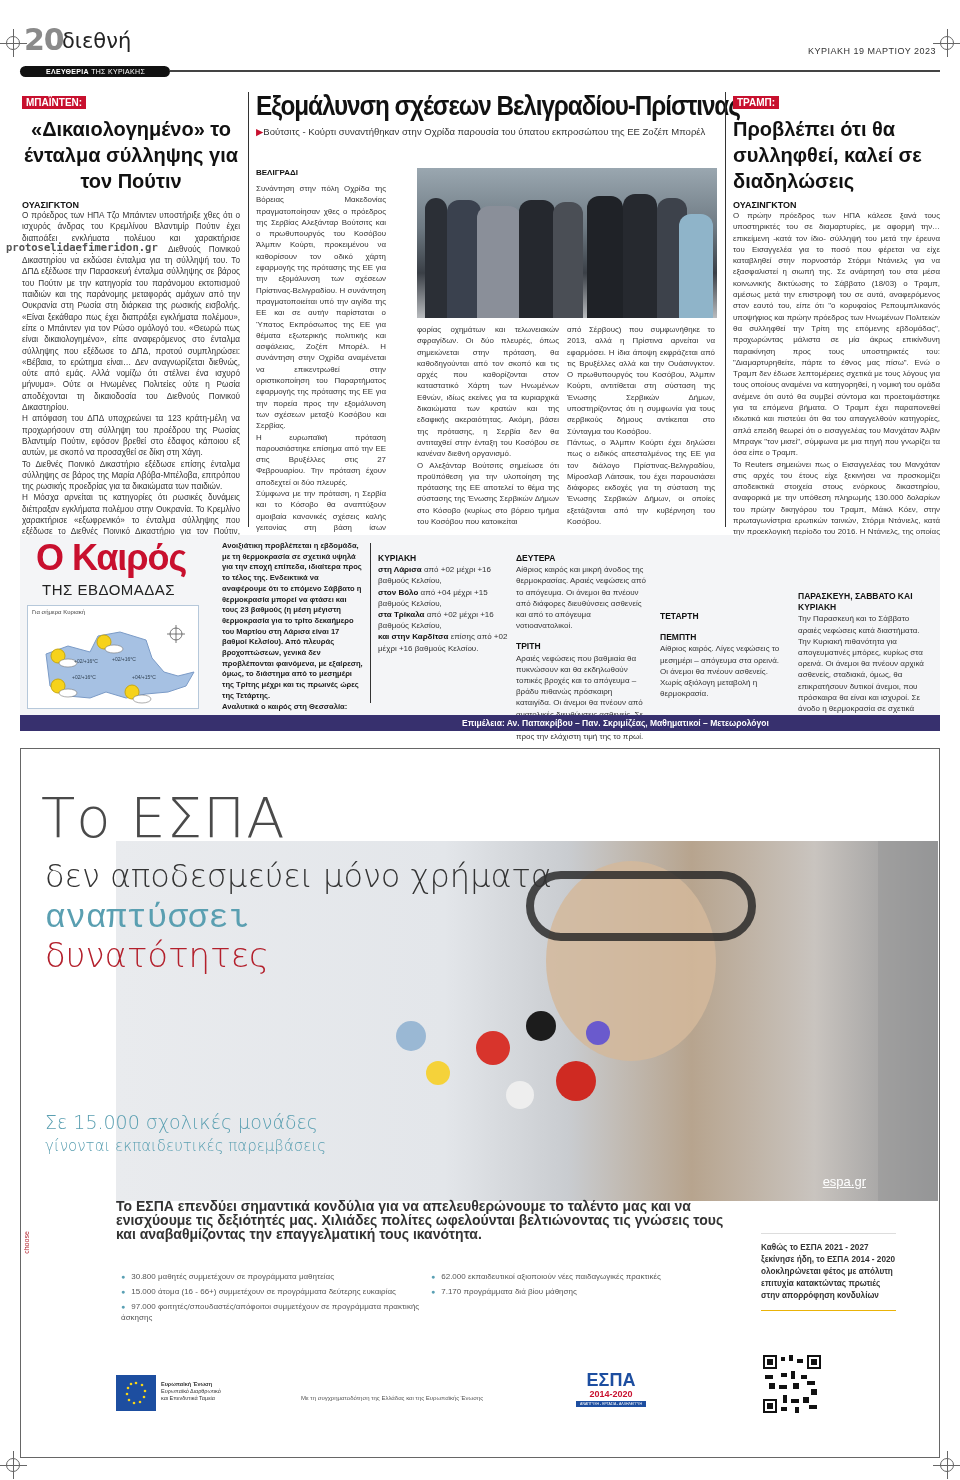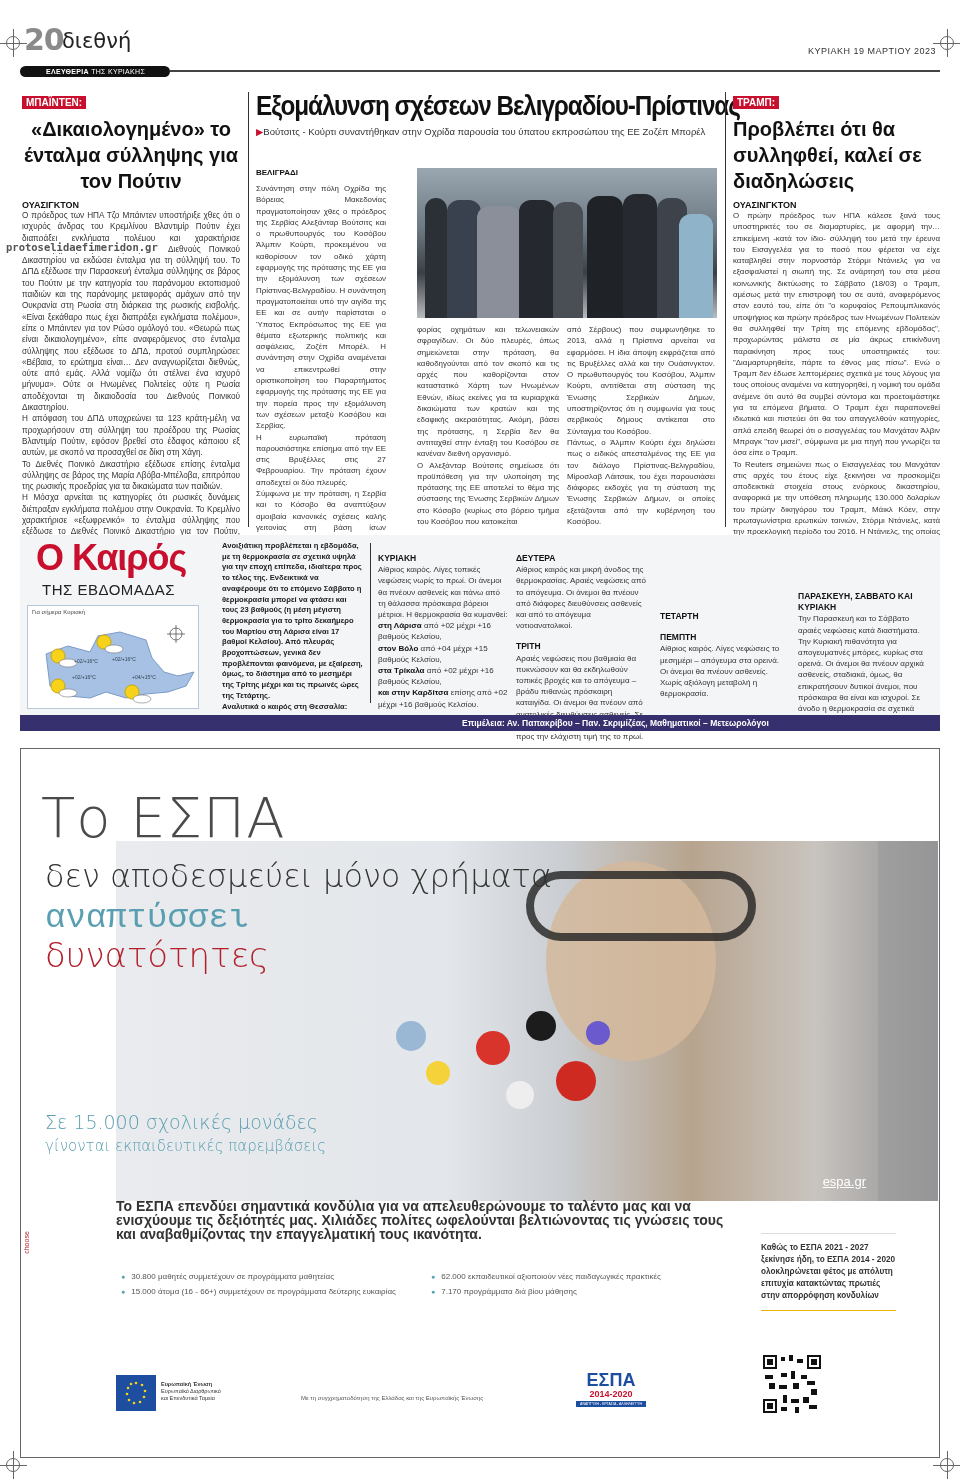--- a/index.html
+++ b/index.html
@@ -141,21 +141,20 @@
     <div style="position:absolute;left:44px;top:68px;font-size:5px;color:#345;">+02/+16°C</div>
     <div style="position:absolute;left:104px;top:68px;font-size:5px;color:#345;">+04/+15°C</div>
   </div>
   <div class="abs wcol" style="left:202px;top:6px;width:142px;font-weight:bold;color:#222;font-size:7.6px;line-height:10.7px;">
     <p>Ανοιξιάτικη προβλέπεται η εβδομάδα, με τη θερμοκρασία σε σχετικά υψηλά για την εποχή επίπεδα, ιδιαίτερα προς το τέλος της. Ενδεικτικά να αναφέρουμε ότι το επόμενο Σάββατο η θερμοκρασία μπορεί να φτάσει και τους 23 βαθμούς (η μέση μέγιστη θερμοκρασία για το τρίτο δεκαήμερο του Μαρτίου στη Λάρισα είναι 17 βαθμοί Κελσίου). Από πλευράς βροχοπτώσεων, γενικά δεν προβλέπονται φαινόμενα, με εξαίρεση, όμως, το διάστημα από το μεσημέρι της Τρίτης μέχρι και τις πρωινές ώρες της Τετάρτης.</p>
     <p>Αναλυτικά ο καιρός στη Θεσσαλία:</p>
   </div>
   <div class="abs vline" style="left:350px;top:8px;height:160px;"></div>
   <div class="abs wcol" style="left:358px;top:2px;width:130px;">
     <h4>ΚΥΡΙΑΚΗ</h4>
-    <p>Αίθριος καιρός. Λίγες τοπικές νεφώσεις νωρίς το πρωί. Οι άνεμοι θα πνέουν ασθενείς και πάνω από τη θάλασσα πρόσκαιρα βόρειοι μέτριοι. Η θερμοκρασία θα κυμανθεί:</p>
     <p><b>στη Λάρισα</b> <span>από +02 μέχρι +16 βαθμούς Κελσίου,</span></p>
     <p><b>στον Βόλο</b> <span>από +04 μέχρι +15 βαθμούς Κελσίου,</span></p>
     <p><b>στα Τρίκαλα</b> <span>από +02 μέχρι +16 βαθμούς Κελσίου,</span></p>
     <p><b>και στην Καρδίτσα</b> <span>επίσης από +02 μέχρι +16 βαθμούς Κελσίου.</span></p>
   </div>
   <div class="abs wcol" style="left:496px;top:2px;width:130px;">
     <h4>ΔΕΥΤΕΡΑ</h4>
     <p>Αίθριος καιρός και μικρή άνοδος της θερμοκρασίας. Αραιές νεφώσεις από το απόγευμα. Οι άνεμοι θα πνέουν από διάφορες διευθύνσεις ασθενείς και από το απόγευμα νοτιοανατολικοί.</p>
     <h4 style="margin-top:10px;">ΤΡΙΤΗ</h4>
     <p>Αραιές νεφώσεις που βαθμιαία θα πυκνώσουν και θα εκδηλωθούν τοπικές βροχές και το απόγευμα – βράδυ πιθανώς πρόσκαιρη καταιγίδα. Οι άνεμοι θα πνέουν από ανατολικές διευθύνσεις ασθενείς. Σε μικρή άνοδο η θερμοκρασία ως προς την ελάχιστη τιμή της το πρωί.</p>
@@ -193,20 +192,21 @@
   <div class="abs ad-title" style="left:24px;top:150px;font-size:34px;color:#5a9fb1;font-family:Liberation Mono, monospace;">αναπτύσσει</div>
   <div class="abs ad-title" style="left:24px;top:186px;font-size:34px;color:#b3202c;">δυνατότητες</div>
   <div class="abs ad-title" style="left:24px;top:362px;font-size:19px;color:#5a9fb1;">Σε 15.000 σχολικές μονάδες</div>
   <div class="abs ad-title" style="left:24px;top:388px;font-size:15px;color:#5a9fb1;">γίνονται εκπαιδευτικές παρεμβάσεις</div>
 
   <div class="abs" style="left:-6px;top:490px;transform:rotate(-90deg);font-size:7px;color:#b3202c;">choose</div>
   <div class="abs" style="left:95px;top:450px;width:620px;font-size:14px;line-height:14px;color:#333;font-weight:bold;">Το ΕΣΠΑ επενδύει σημαντικά κονδύλια για να απελευθερώνουμε το ταλέντο μας και να ενισχύουμε τις δεξιότητές μας. Χιλιάδες πολίτες ωφελούνται βελτιώνοντας τις γνώσεις τους και αναβαθμίζοντας την επαγγελματική τους ικανότητα.</div>
   <div class="abs" style="left:100px;top:522px;width:300px;">
     <div class="bullet" style="margin-bottom:4px;">30.800 μαθητές συμμετέχουν σε προγράμματα μαθητείας</div>
     <div class="bullet" style="margin-bottom:4px;">15.000 άτομα (16 - 66+) συμμετέχουν σε προγράμματα δεύτερης ευκαιρίας</div>
+    <div class="bullet">97.000 φοιτητές/σπουδαστές/απόφοιτοι συμμετέχουν σε προγράμματα πρακτικής άσκησης</div>
   </div>
   <div class="abs" style="left:410px;top:522px;width:240px;">
     <div class="bullet" style="margin-bottom:4px;">62.000 εκπαιδευτικοί αξιοποιούν νέες παιδαγωγικές πρακτικές</div>
     <div class="bullet">7.170 προγράμματα διά βίου μάθησης</div>
   </div>
   <div class="abs" style="left:740px;top:484px;width:135px;border-top:1px solid #ddd;border-bottom:1px solid #eab308;padding:8px 0;">
     <div style="font-size:8.2px;line-height:12px;font-weight:bold;color:#333;">Καθώς το ΕΣΠΑ 2021 - 2027 ξεκίνησε ήδη, το ΕΣΠΑ 2014 - 2020 ολοκληρώνεται φέτος με απόλυτη επιτυχία κατακτώντας πρωτιές στην απορρόφηση κονδυλίων</div>
   </div>
   <svg class="abs" style="left:742px;top:606px;" width="58" height="58" viewBox="0 0 29 29">
     <rect width="29" height="29" fill="#fff"></rect>

